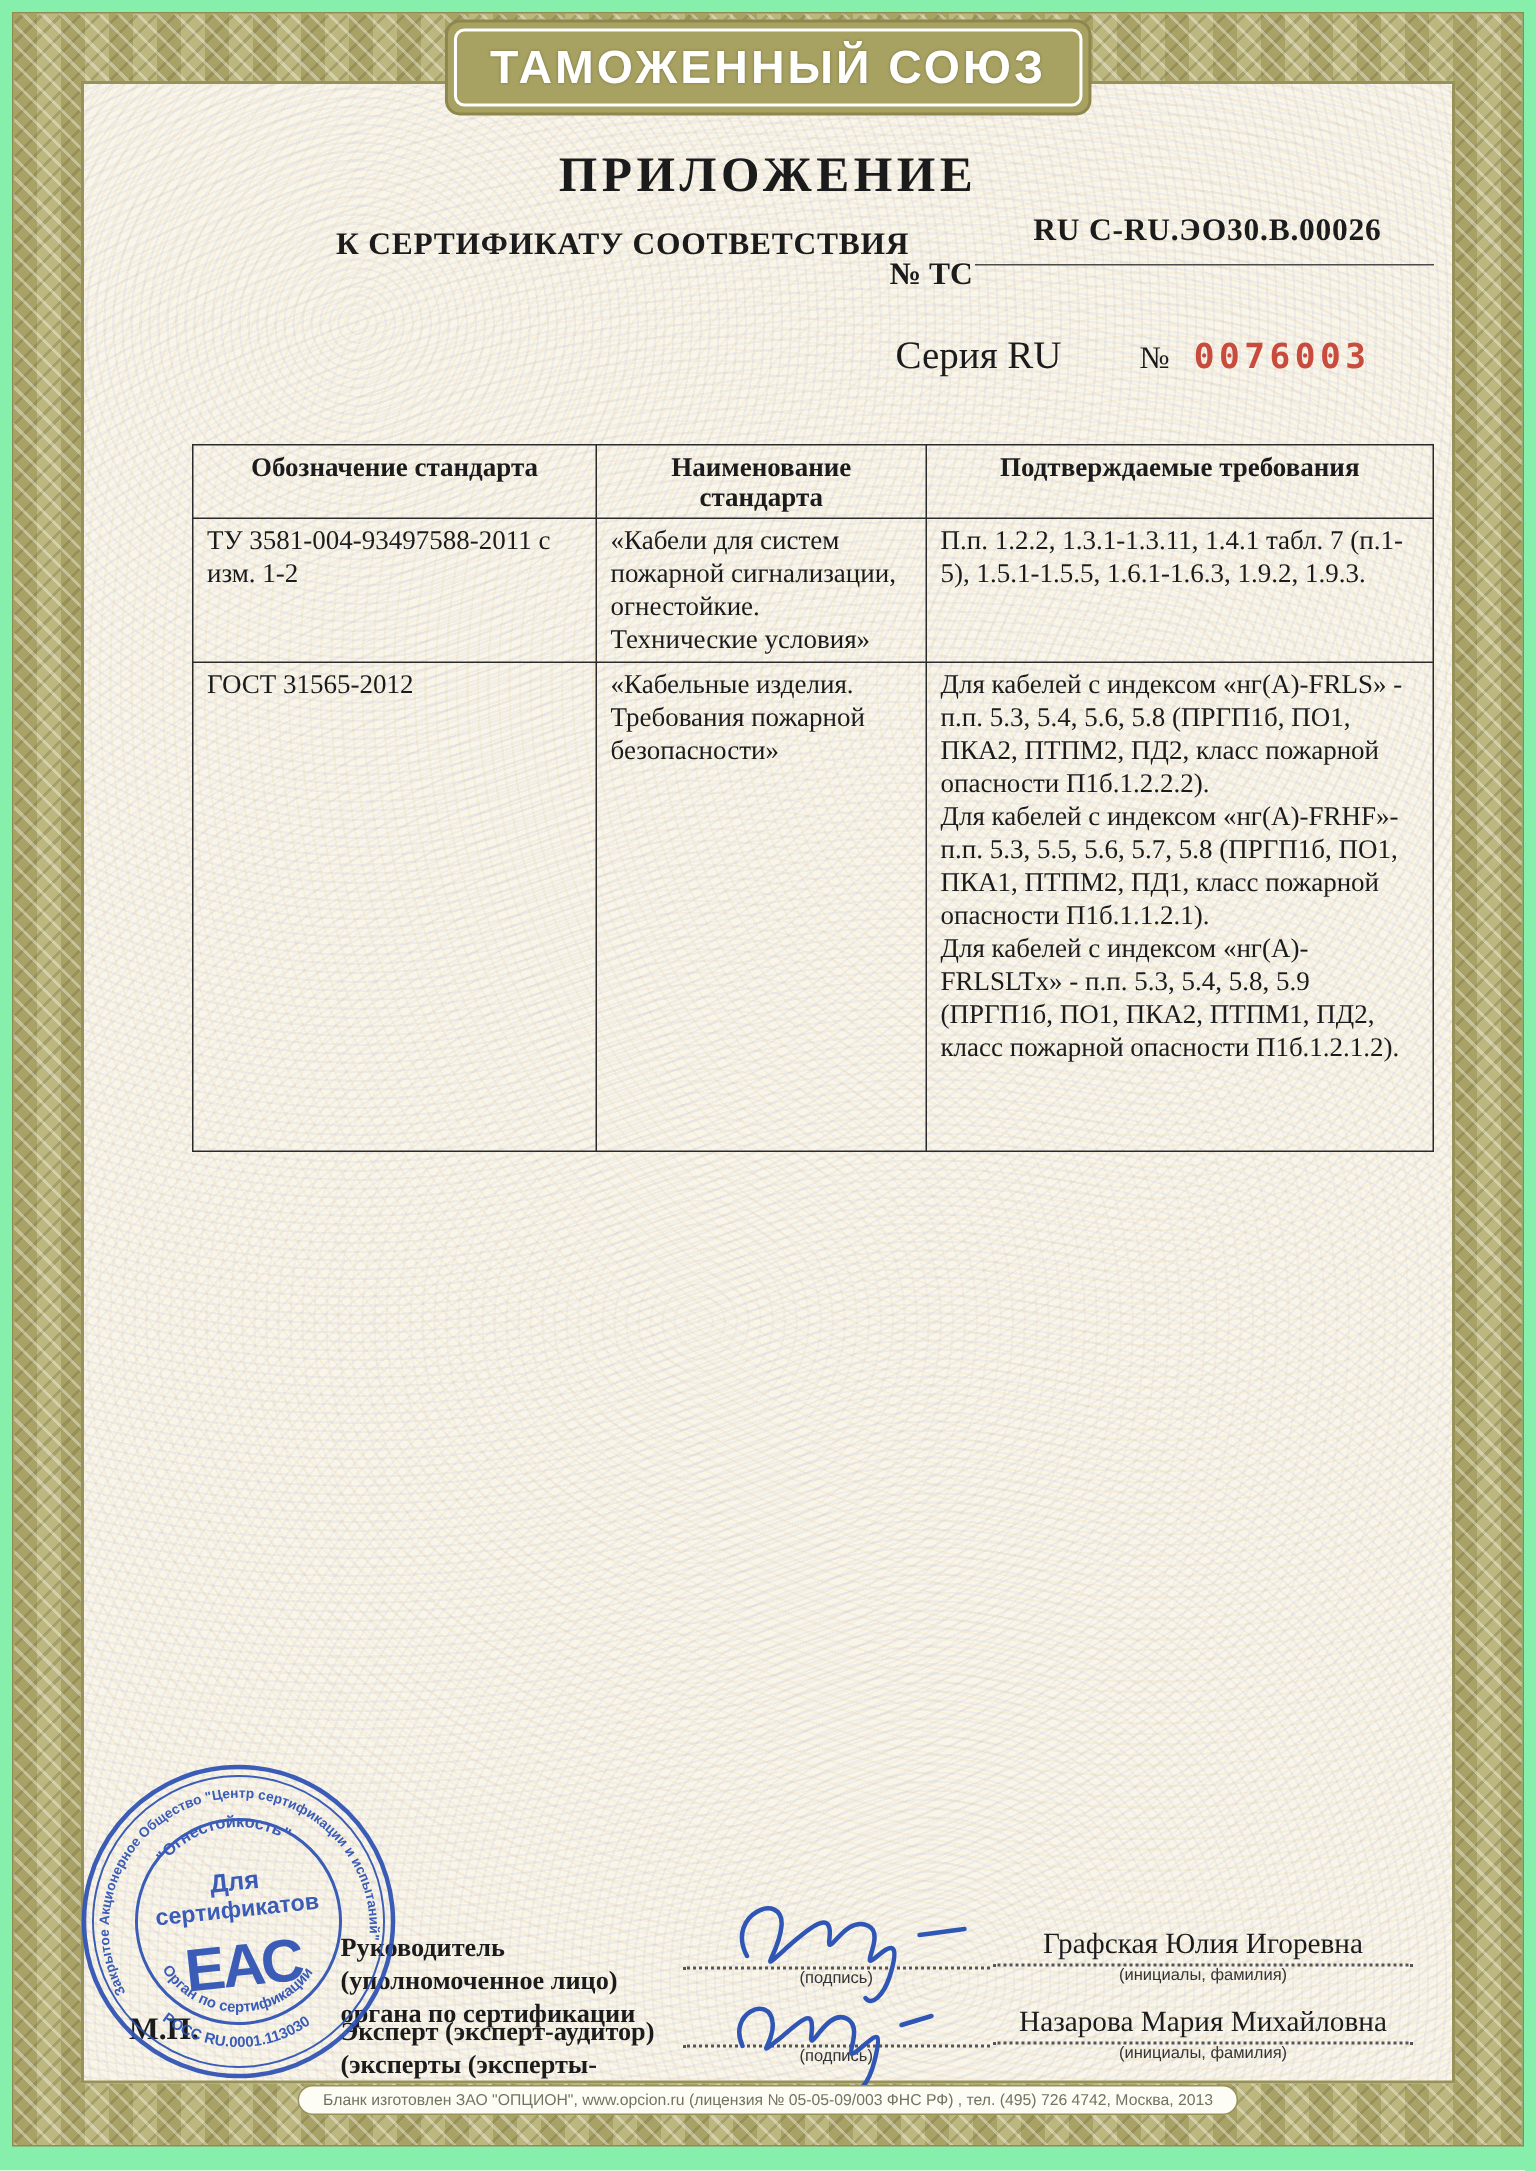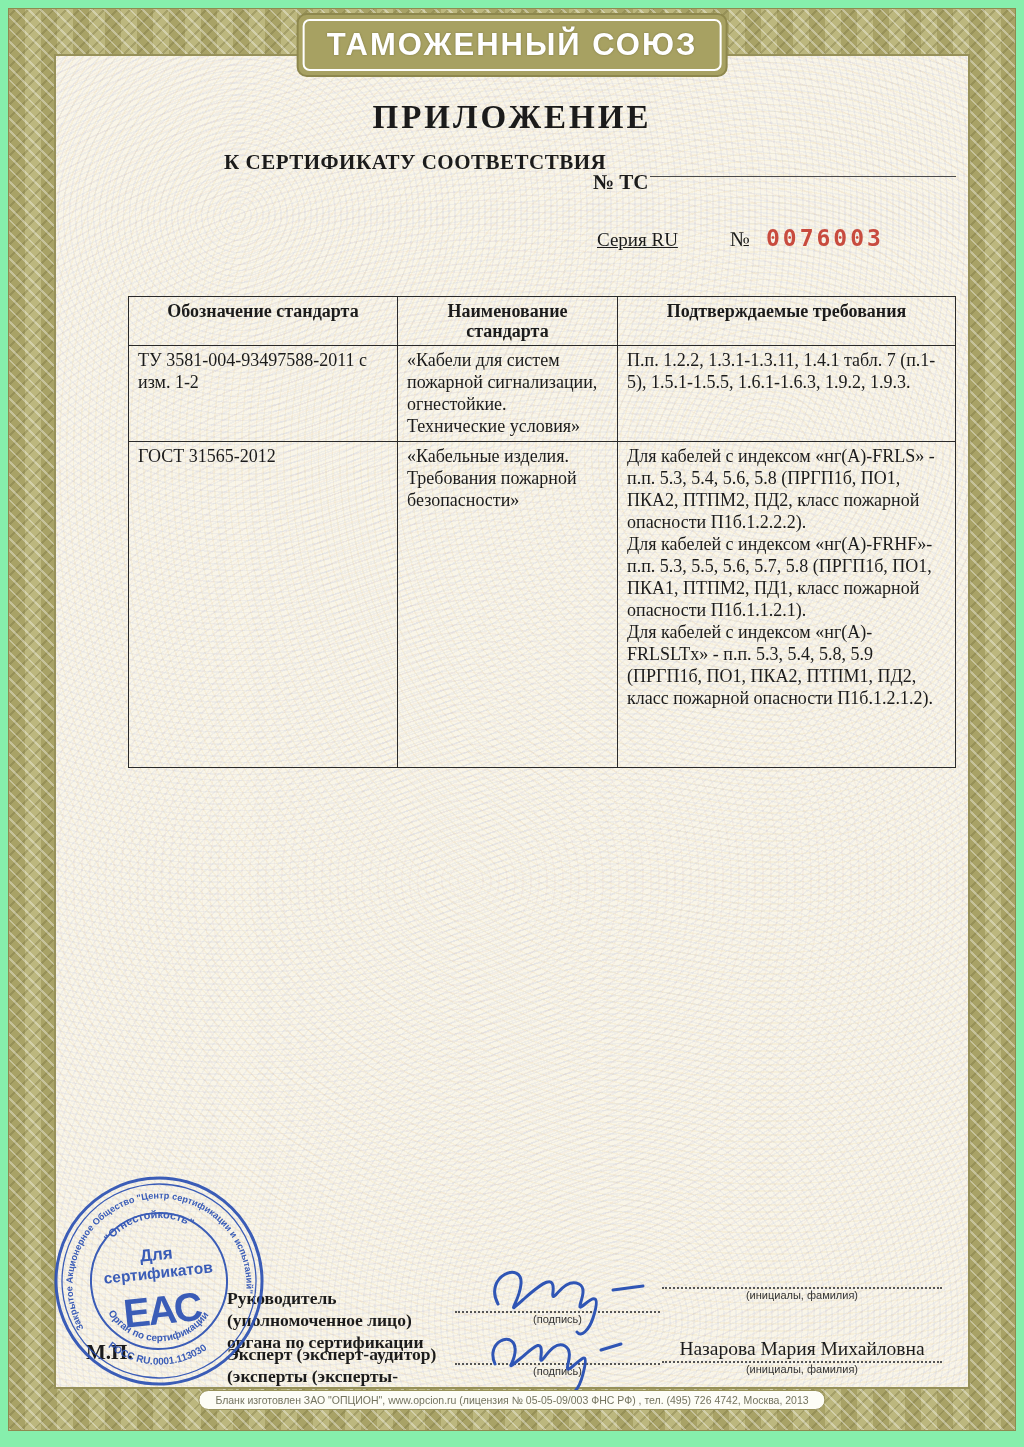--- a/index.html
+++ b/index.html
@@ -43,21 +43,21 @@
   }
   .doc-title{
     position:absolute; top:99px; left:0; width:100%; text-align:center;
     font-size:33px; font-weight:bold; letter-spacing:3px;
   }
   .cert-label{position:absolute; left:224px; top:150px; font-size:21px; font-weight:bold; letter-spacing:.5px;}
   .cert-no-ts{position:absolute; left:593px; top:150px; font-size:21px; font-weight:bold;margin-top:20px;}
   .cert-number{position:absolute; left:652px; top:141px; width:306px; text-align:center; font-size:21px; font-weight:bold; letter-spacing:.5px;}
   .cert-underline{position:absolute; left:650px; top:176px; width:306px; border-top:1.5px solid #4a4a4a;}
   .series-row{position:absolute; left:597px; top:184px; display:flex; align-items:baseline;}
-  .series-label{font-size:19px;text-decoration:underline;}
+  .series-label{font-size:26px;}
   .series-nosign{font-size:21px; margin-left:52px;}
   .series-number{
     font-family:"DejaVu Sans Mono", monospace; font-weight:bold;
     font-size:23px; letter-spacing:3px; color:#c84b3e; margin-left:16px;margin-top:41px;
   }
   .intro{
     position:absolute; left:102px; top:229px; width:820px; text-align:center;
     font-size:19.5px; font-weight:bold; line-height:26px;
   }
   
@@ -109,20 +109,21 @@
   <div class="inner"></div>
 
   <div class="plaque">
     <div class="plaque-in">ТАМОЖЕННЫЙ СОЮЗ</div>
   </div>
 
   <div class="doc-title">ПРИЛОЖЕНИЕ</div>
 
   <div class="cert-label">К СЕРТИФИКАТУ СООТВЕТСТВИЯ</div>
   <div class="cert-no-ts">№ ТС</div>
+  <div class="cert-number">RU C-RU.ЭО30.В.00026</div>
   <div class="cert-underline"></div>
 
   <div class="series-row">
     <span class="series-label">Серия RU</span>
     <span class="series-nosign">№</span>
     <span class="series-number">0076003</span>
   </div>
 
 
   <table class="std">
@@ -154,20 +155,21 @@
     </tr>
   </tbody>
     </table>
 
   <div class="mp">М.П.</div>
 
   <div class="role role1 prewrap">Руководитель (уполномоченное лицо) органа по сертификации</div>
   <div class="sigline sigline1"></div>
   <div class="sigcap sigcap1">(подпись)</div>
   <div class="nameblk nameblk1">
+    <div class="nm">Графская Юлия Игоревна</div>
     <div class="nline"></div>
     <div class="ncap">(инициалы, фамилия)</div>
   </div>
 
   <div class="role role2 prewrap">Эксперт (эксперт-аудитор)
 (эксперты (эксперты-аудиторы))</div>
   <div class="sigline sigline2"></div>
   <div class="sigcap sigcap2">(подпись)</div>
   <div class="nameblk nameblk2">
     <div class="nm">Назарова Мария Михайловна</div>

